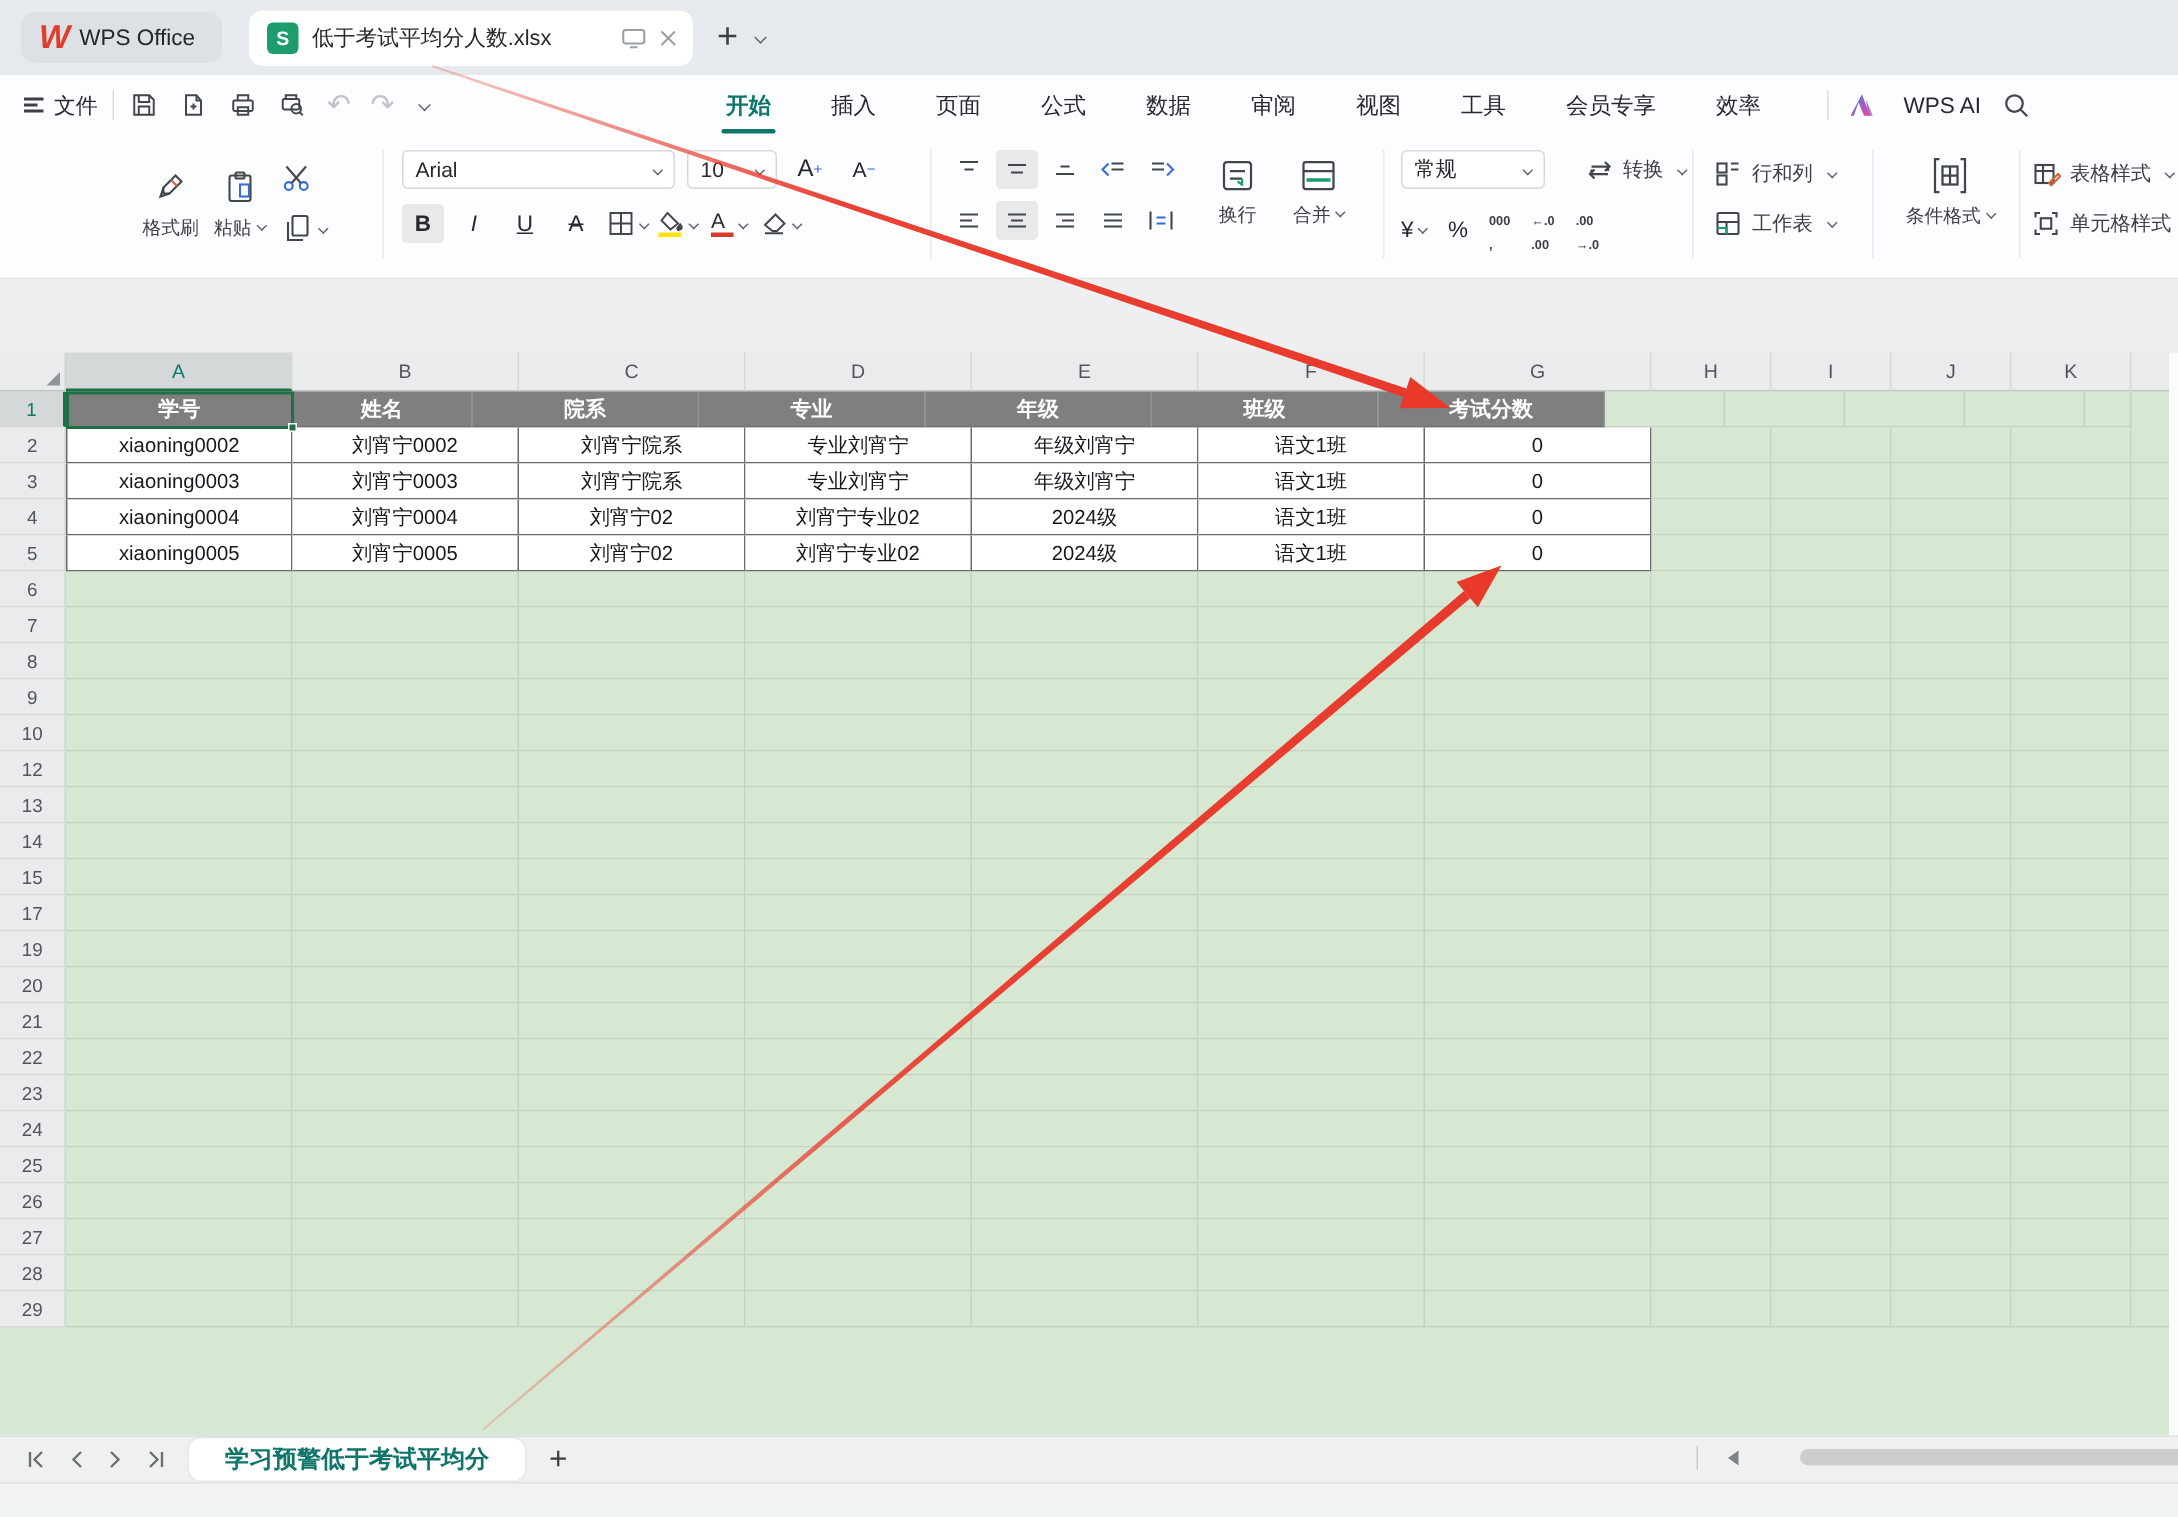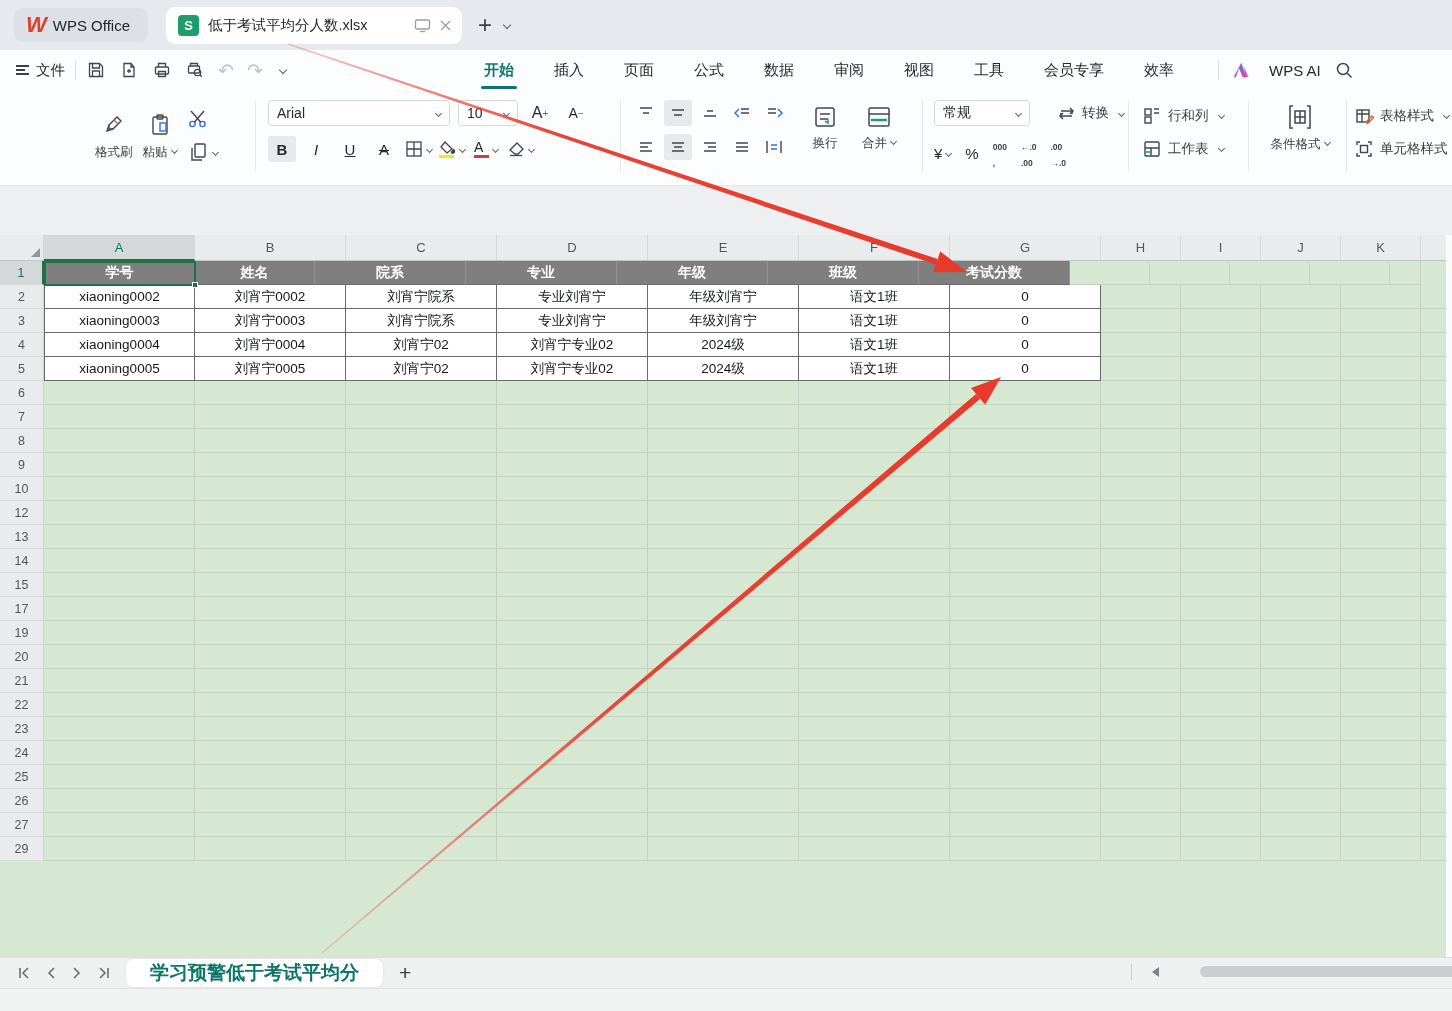--- a/index.html
+++ b/index.html
@@ -85,21 +85,21 @@
   .cell.thdr { background:#7f7f7f; color:#fff; font-weight:bold; font-size:14px; border-right:1px solid #949494; border-bottom:1px solid #6e6e6e; }
   .cell.tcell { background:#fff; color:#15181c; font-size:13.5px; border-right:1px solid #6b6b6b; border-bottom:1px solid #6b6b6b; }
   .cell.cfirst { border-left:1px solid #6b6b6b; }
   #selbox { position:absolute; left:44px; top:26px; width:152px; height:25px; border:2px solid #1e7145; pointer-events:none; }
   #selbox .handle { position:absolute; right:-4px; bottom:-4px; width:6px; height:6px; background:#1e7145; border:1px solid #fff; }
   #vscroll { position:absolute; left:1446px; top:235px; width:6px; height:722px; background:#fafbfb; }
 
   
   #sheetbar { left:0; top:957px; width:1452px; height:31px; background:#eff1f1; border-top:1px solid #dce0df; display:flex; align-items:center; }
   .snav { display:flex; align-items:center; gap:16px; margin-left:18px; }
-  #sheet-tab { margin-left:16px; height:28px; padding:0 24px; background:#fff; border-radius:8px; display:flex; align-items:center; font-size:19px; font-weight:bold; color:#0e756a; box-shadow:0 0 3px rgba(0,0,0,.08); }
+  #sheet-tab { margin-left:16px; height:28px; padding:0 24px; background:#fff; border-radius:8px; display:flex; align-items:center; font-size:16px; font-weight:bold; color:#0e756a; box-shadow:0 0 3px rgba(0,0,0,.08); }
   .addsheet { margin-left:16px; font-size:21px; color:#3c4043; font-weight:300; }
   #hs-div { position:absolute; left:1131px; top:964px; width:1px; height:16px; background:#c9cdcc; }
   #hs-left { position:absolute; left:1152px; top:967px; width:0; height:0; border-top:5px solid transparent; border-bottom:5px solid transparent; border-right:7px solid #7d8286; }
   #hs-thumb { position:absolute; left:1200px; top:966px; width:258px; height:11px; border-radius:6px; background:#cbcdcf; }
 
   
   #statusbar { left:0; top:988px; width:1452px; height:23px; background:#f1f3f2; border-top:1px solid #dfe2e1; }
 
   
   #arrows { left:0; top:0; width:1452px; height:1011px; pointer-events:none; z-index:60; }
@@ -860,20 +860,35 @@
         <div class="cell empty" style="width: 151px;"></div>
         <div class="cell empty" style="width: 151px;"></div>
         <div class="cell empty" style="width: 151px;"></div>
         <div class="cell empty" style="width: 80px;"></div>
         <div class="cell empty" style="width: 80px;"></div>
         <div class="cell empty" style="width: 80px;"></div>
         <div class="cell empty" style="width: 80px;"></div>
         <div class="cell empty" style="width: 31px;"></div>
       </div>
       <div class="grow">
+        <div class="rhd">28</div>
+        <div class="cell empty" style="width: 151px;"></div>
+        <div class="cell empty" style="width: 151px;"></div>
+        <div class="cell empty" style="width: 151px;"></div>
+        <div class="cell empty" style="width: 151px;"></div>
+        <div class="cell empty" style="width: 151px;"></div>
+        <div class="cell empty" style="width: 151px;"></div>
+        <div class="cell empty" style="width: 151px;"></div>
+        <div class="cell empty" style="width: 80px;"></div>
+        <div class="cell empty" style="width: 80px;"></div>
+        <div class="cell empty" style="width: 80px;"></div>
+        <div class="cell empty" style="width: 80px;"></div>
+        <div class="cell empty" style="width: 31px;"></div>
+      </div>
+      <div class="grow">
         <div class="rhd">29</div>
         <div class="cell empty" style="width: 151px;"></div>
         <div class="cell empty" style="width: 151px;"></div>
         <div class="cell empty" style="width: 151px;"></div>
         <div class="cell empty" style="width: 151px;"></div>
         <div class="cell empty" style="width: 151px;"></div>
         <div class="cell empty" style="width: 151px;"></div>
         <div class="cell empty" style="width: 151px;"></div>
         <div class="cell empty" style="width: 80px;"></div>
         <div class="cell empty" style="width: 80px;"></div>

